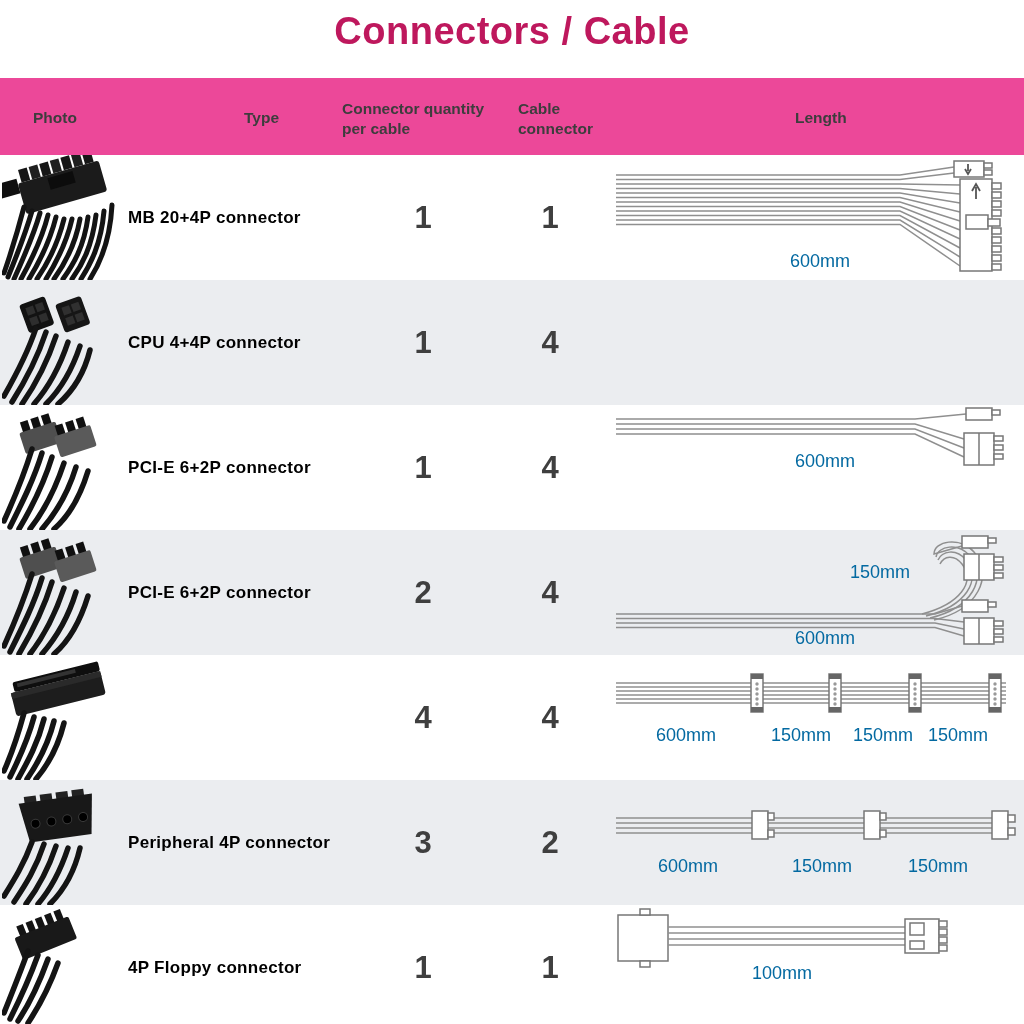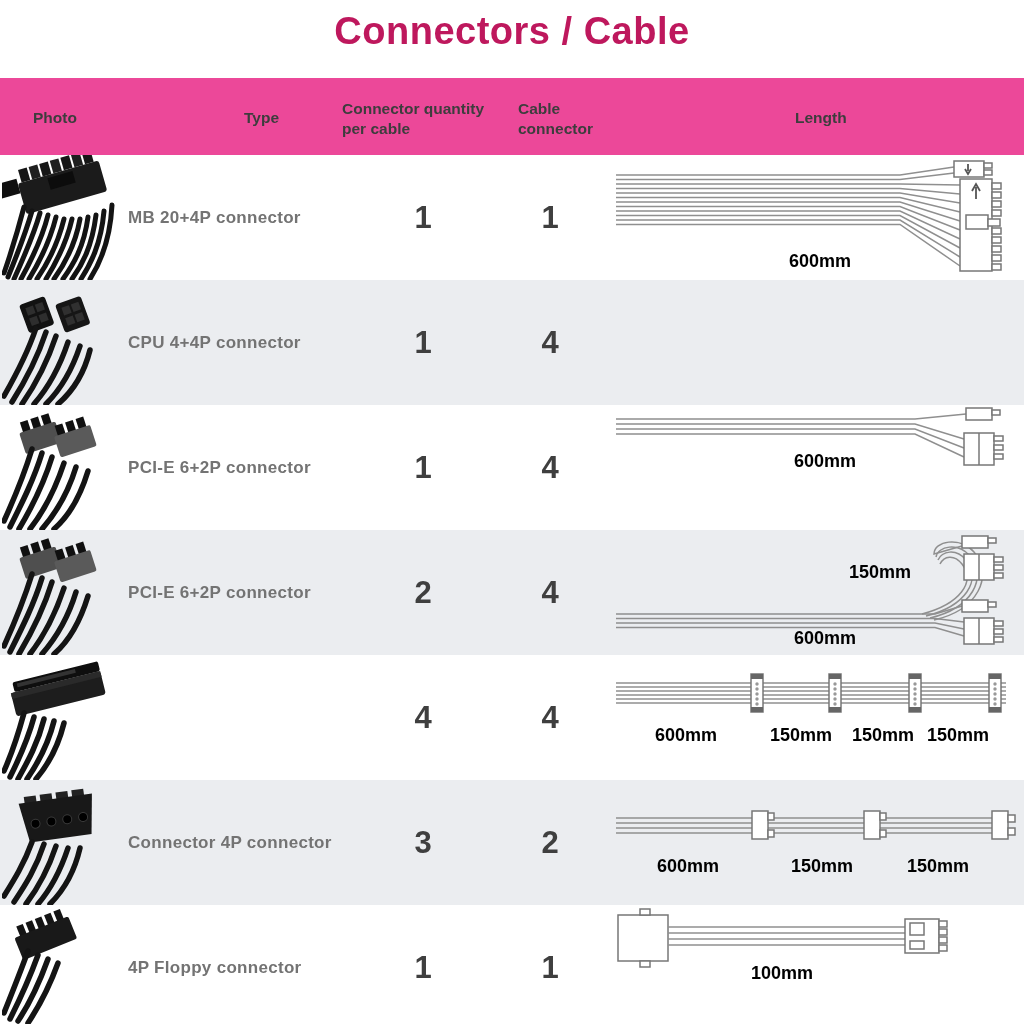--- a/index.html
+++ b/index.html
@@ -12,27 +12,27 @@
   .th-photo{left:33px;top:30px;}
   .th-type{left:204px;top:30px;margin-left:40px;}
   .th-connqty{left:342px;top:21px;}
   .th-cableqty{left:518px;top:21px;}
   .th-length{left:795px;top:30px;}
   .row{position:absolute;left:0;width:1024px;height:125px;}
   .row.alt{background:#ebedf0;}
   .cell-photo{position:absolute;left:2px;top:0;width:126px;height:125px;}
   .cell-type{position:absolute;left:128px;top:0;width:235px;height:125px;
              display:flex;align-items:center;font-size:17px;font-weight:bold;
-             color:#737373;letter-spacing:0.3px;}
+             color:#000000;letter-spacing:0.3px;}
   .cell-qty{position:absolute;top:0;width:110px;height:125px;display:flex;
             align-items:center;justify-content:center;font-size:31px;font-weight:bold;color:#3f3f3f;}
   .cell-connqty{left:368px;}
   .cell-cableqty{left:495px;}
   .cell-len{position:absolute;left:610px;top:0;width:414px;height:125px;}
-  .len-label{position:absolute;transform:translateX(-50%);font-size:18px;color:#000000;white-space:nowrap;font-weight:bold;}
+  .len-label{position:absolute;transform:translateX(-50%);font-size:18px;color:#0369a1;white-space:nowrap;}
   svg{display:block;}
   .art{stroke:#8f8f8f;stroke-width:1.5;fill:none;}
   .conn{stroke:#777;stroke-width:1.5;fill:#ffffff;}
   .connfill{fill:#666;stroke:none;}
 </style>
 </head>
 <body>
 
 <div class="page">
 
@@ -346,21 +346,21 @@
         </g>
         <g stroke="#141414" stroke-width="5.5" fill="none" stroke-linecap="round">
           <path d="M30,62 C22,84 12,100 2,116"></path>
             <path d="M42,64 C34,88 24,104 12,122"></path>
           <path d="M54,66 C46,90 36,108 24,124"></path>
             <path d="M66,68 C58,92 48,110 36,124"></path>
           <path d="M78,68 C72,94 60,112 48,124"></path>
         </g>
       </svg>
     </div>
-    <div class="cell-type">Connector 4P connector</div>
+    <div class="cell-type">Peripheral 4P connector</div>
     <div class="cell-qty cell-connqty">3</div>
     <div class="cell-qty cell-cableqty">2</div>
     <div class="cell-len">
       <svg width="414" height="125" viewBox="0 0 414 125">
         <g class="art">
           <path d="M6,38 H388"></path>
             <path d="M6,43 H388"></path>
             <path d="M6,48 H388"></path>
             <path d="M6,53 H388"></path>
         </g>

